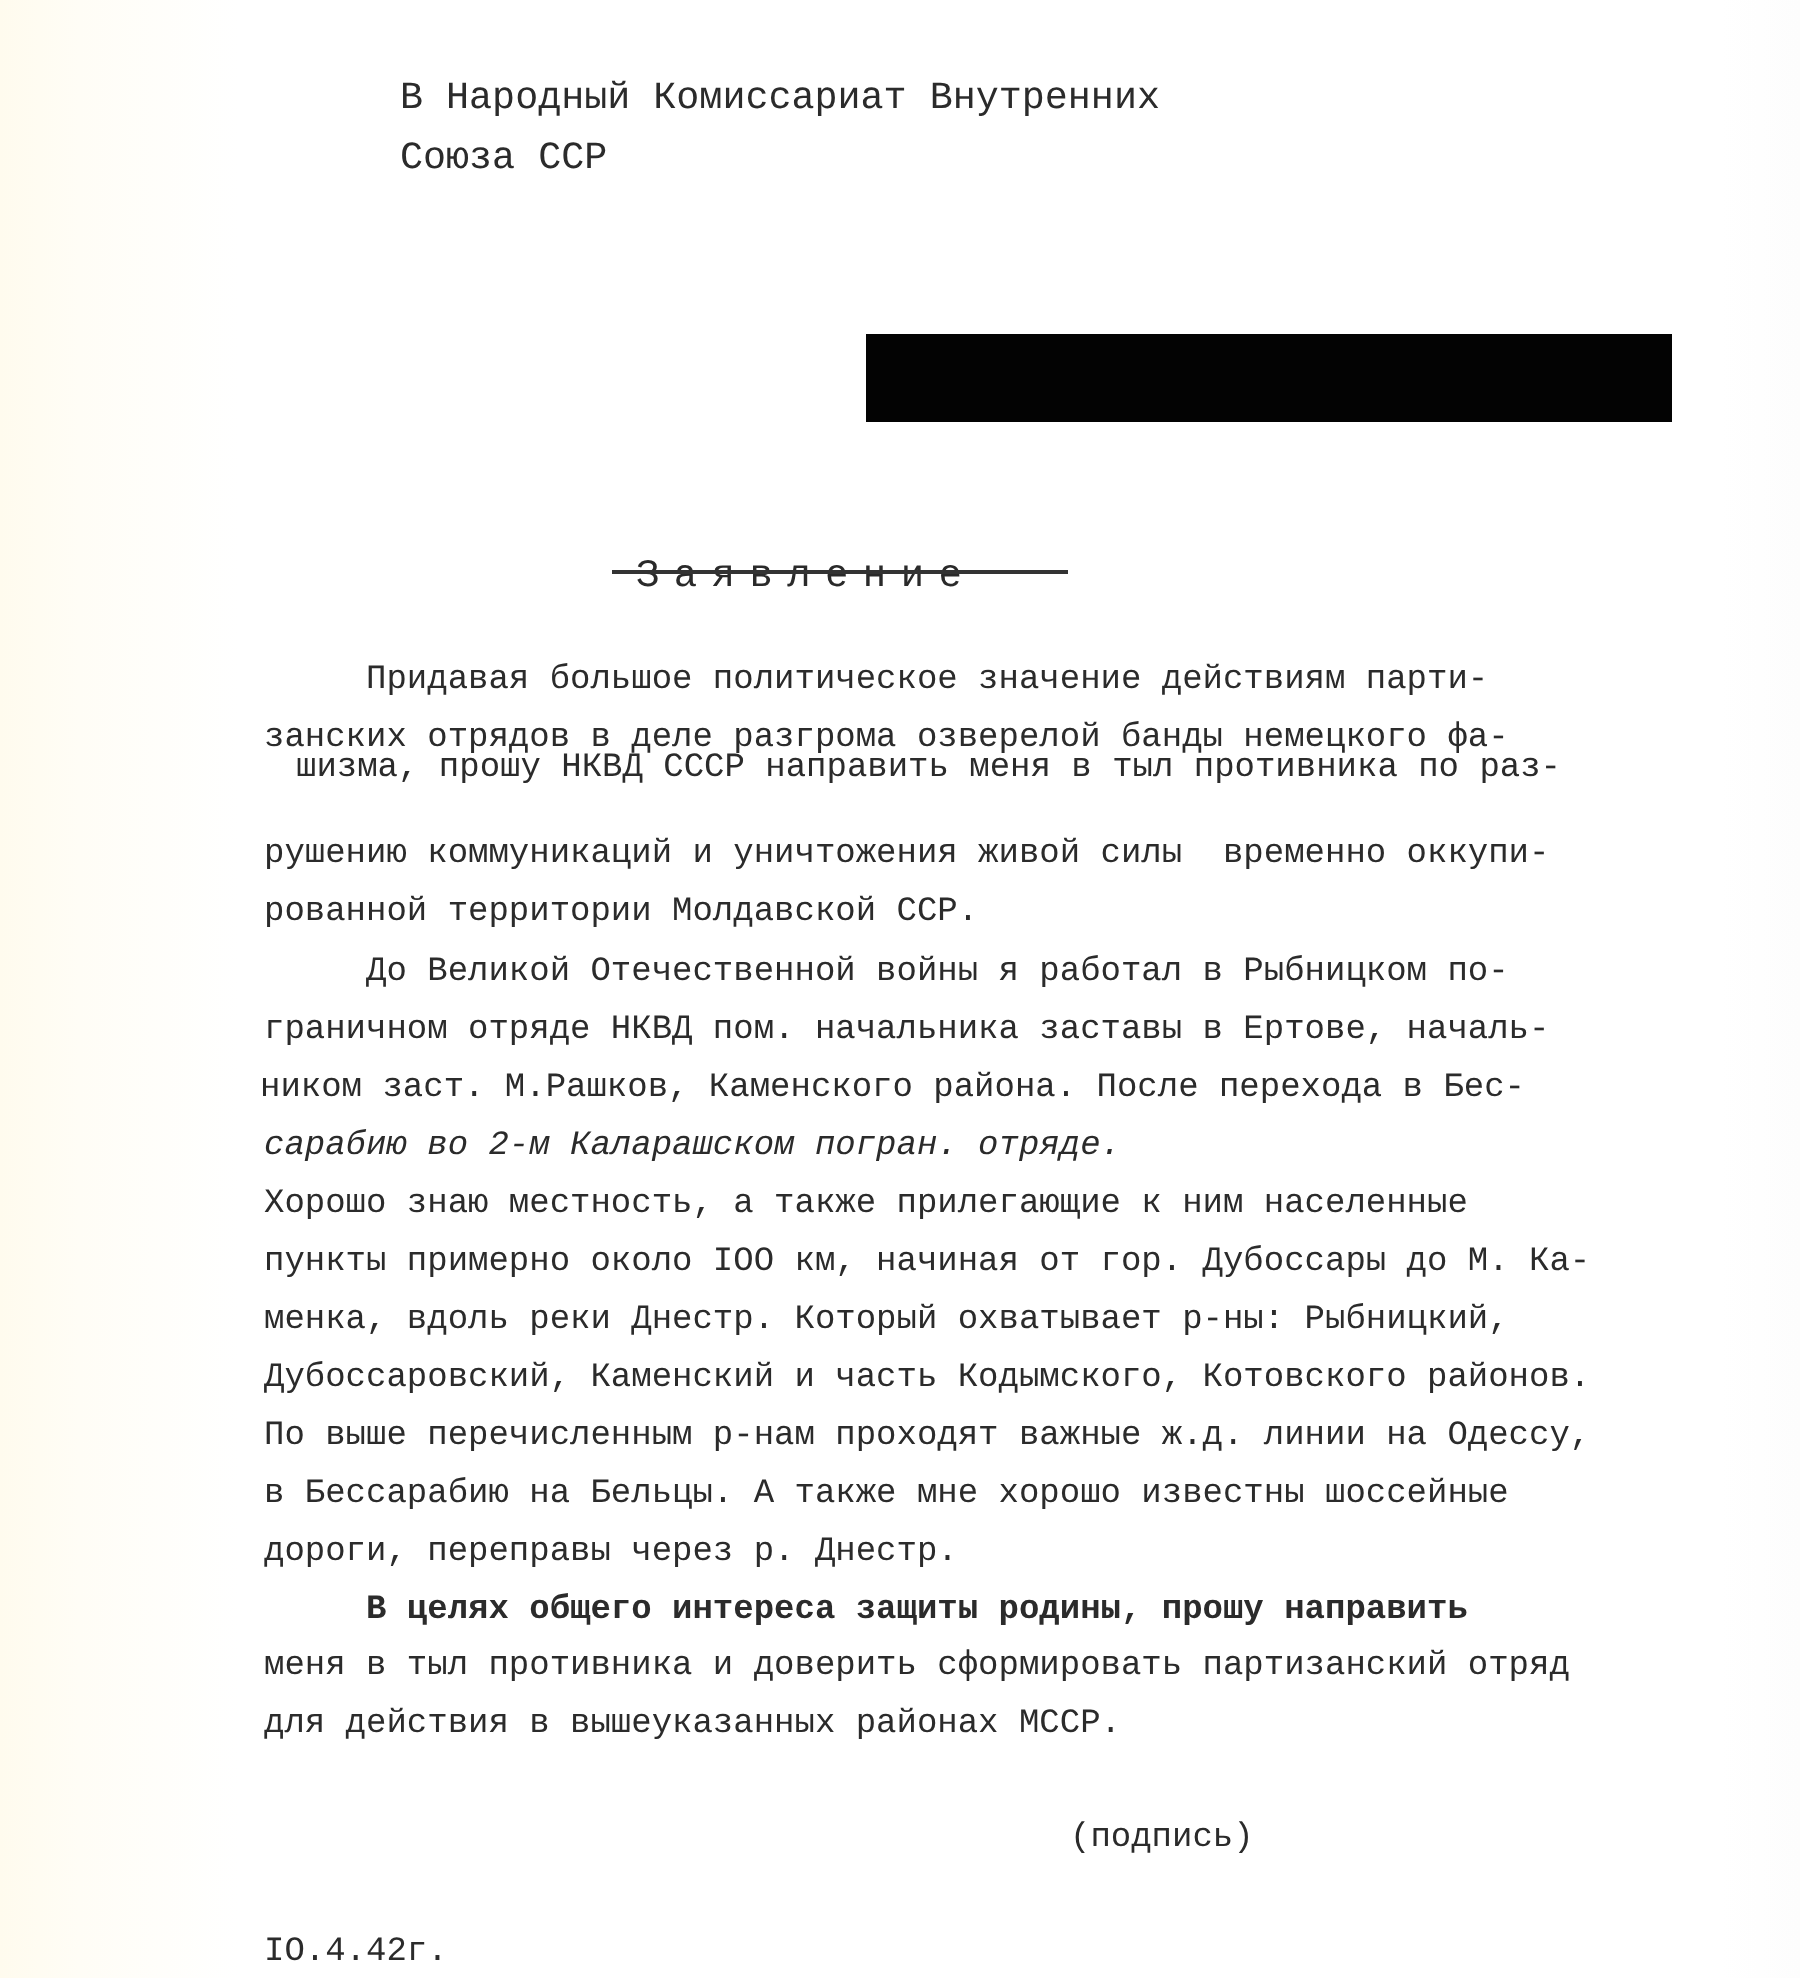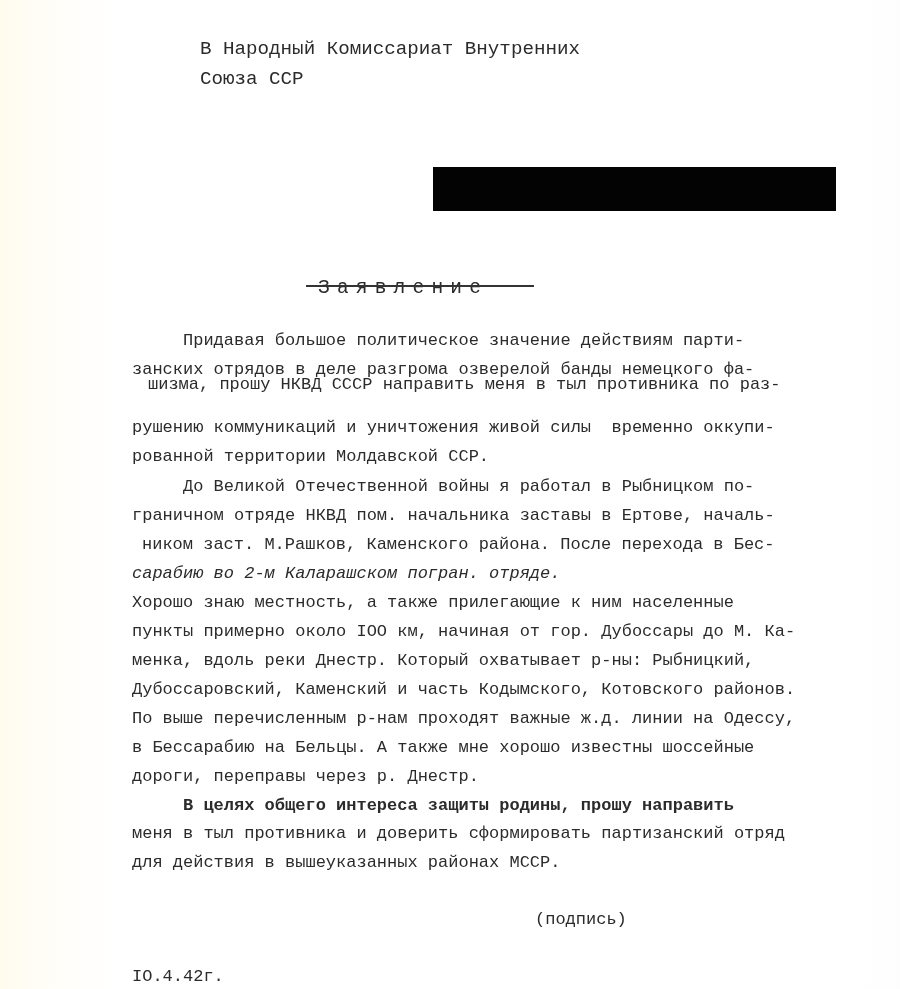--- a/index.html
+++ b/index.html
@@ -73,21 +73,21 @@
   <div class="heading-underline"></div>
 
   <div>
     <div class="line" style="left:132px; top:330px;">     Придавая большое политическое значение действиям парти-</div>
     <div class="line" style="left:132px; top:359px;">занских отрядов в деле разгрома озверелой банды немецкого фа-</div>
     <div class="line" style="left:132px; top:374px;margin-left:16px;">шизма, прошу НКВД СССР направить меня в тыл противника по раз-</div>
     <div class="line" style="left:132px; top:417px;">рушению коммуникаций и уничтожения живой силы  временно оккупи-</div>
     <div class="line" style="left:132px; top:446px;">рованной территории Молдавской ССР.</div>
     <div class="line" style="left:132px; top:476px;">     До Великой Отечественной войны я работал в Рыбницком по-</div>
     <div class="line" style="left:132px; top:505px;">граничном отряде НКВД пом. начальника заставы в Ертове, началь-</div>
-    <div class="line" style="left:142px; top:534px;">ником заст. М.Рашков, Каменского района. После перехода в Бес-</div>
+    <div class="line" style="left:130px; top:534px;">ником заст. М.Рашков, Каменского района. После перехода в Бес-</div>
     <div class="line" style="left:132px; top:563px;font-style:italic;">сарабию во 2-м Каларашском погран. отряде.</div>
     <div class="line" style="left:132px; top:592px;">Хорошо знаю местность, а также прилегающие к ним населенные</div>
     <div class="line" style="left:132px; top:621px;">пункты примерно около IОО км, начиная от гор. Дубоссары до М. Ка-</div>
     <div class="line" style="left:132px; top:650px;">менка, вдоль реки Днестр. Который охватывает р-ны: Рыбницкий,</div>
     <div class="line" style="left:132px; top:679px;">Дубоссаровский, Каменский и часть Кодымского, Котовского районов.</div>
     <div class="line" style="left:132px; top:708px;">По выше перечисленным р-нам проходят важные ж.д. линии на Одессу,</div>
     <div class="line" style="left:132px; top:737px;">в Бессарабию на Бельцы. А также мне хорошо известны шоссейные</div>
     <div class="line" style="left:132px; top:766px;">дороги, переправы через р. Днестр.</div>
     <div class="line" style="left:132px; top:795px;font-weight:bold;">     В целях общего интереса защиты родины, прошу направить</div>
     <div class="line" style="left:132px; top:823px;">меня в тыл противника и доверить сформировать партизанский отряд</div>

